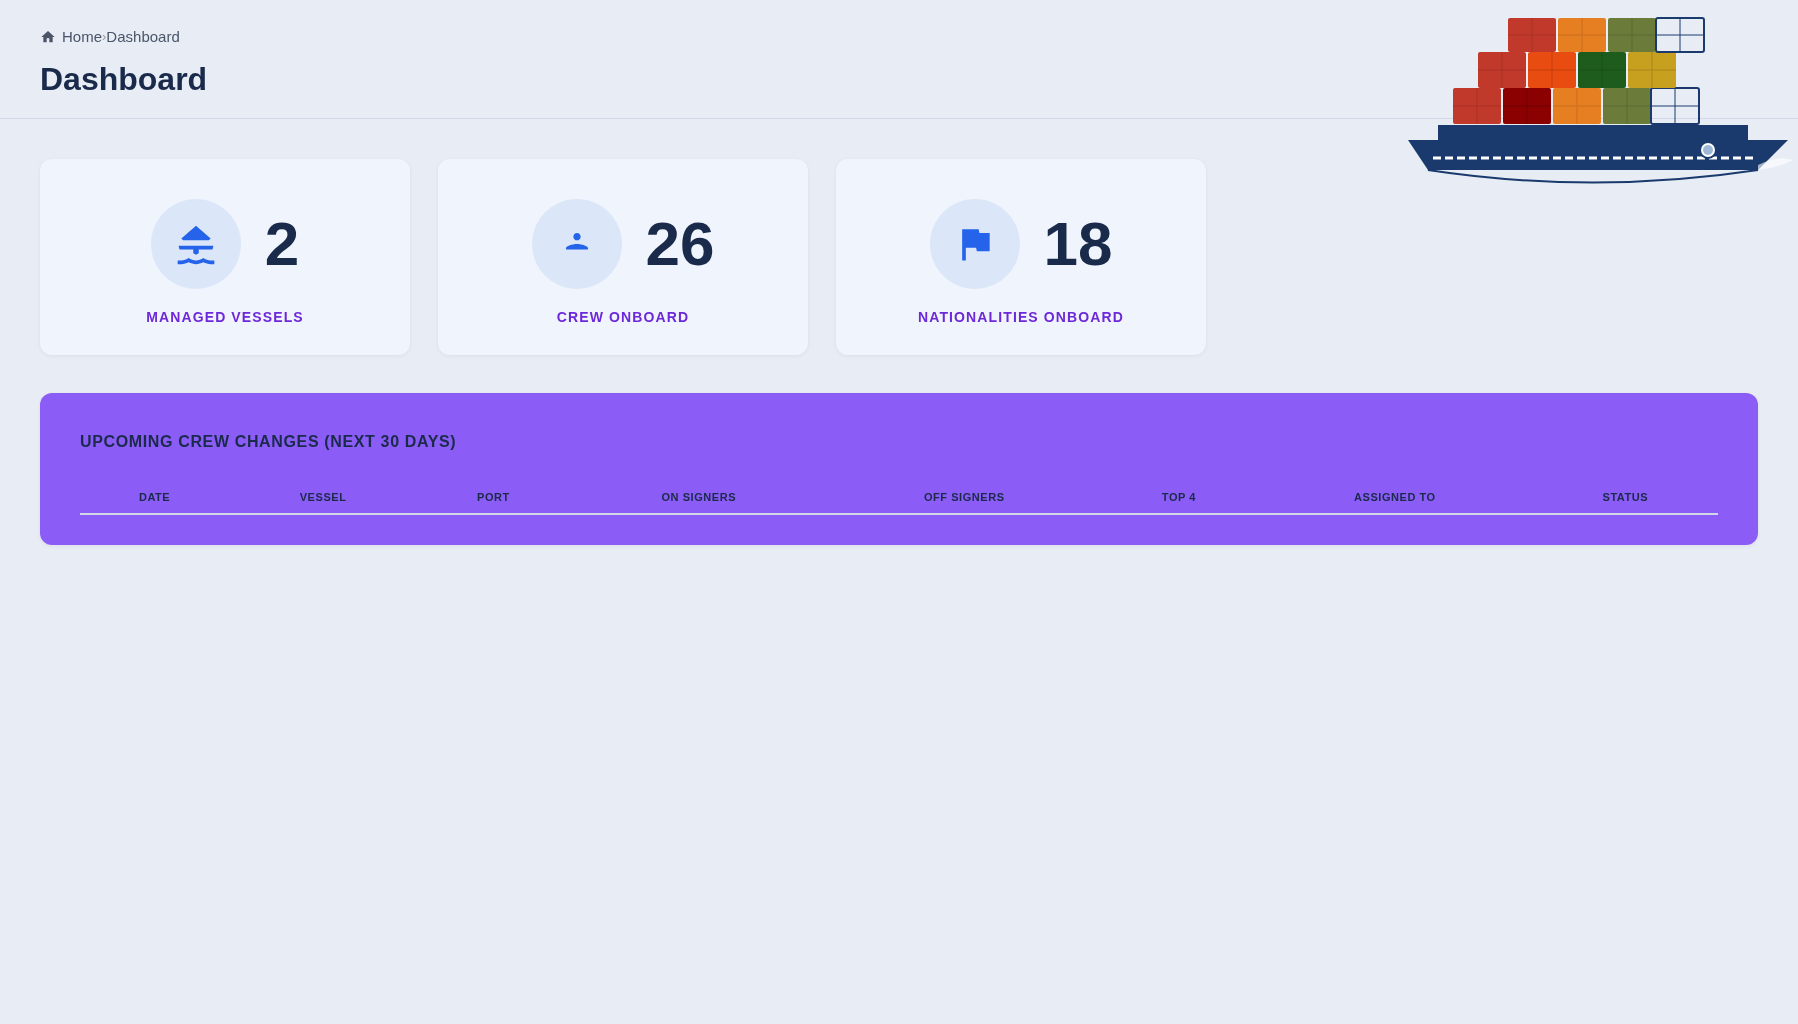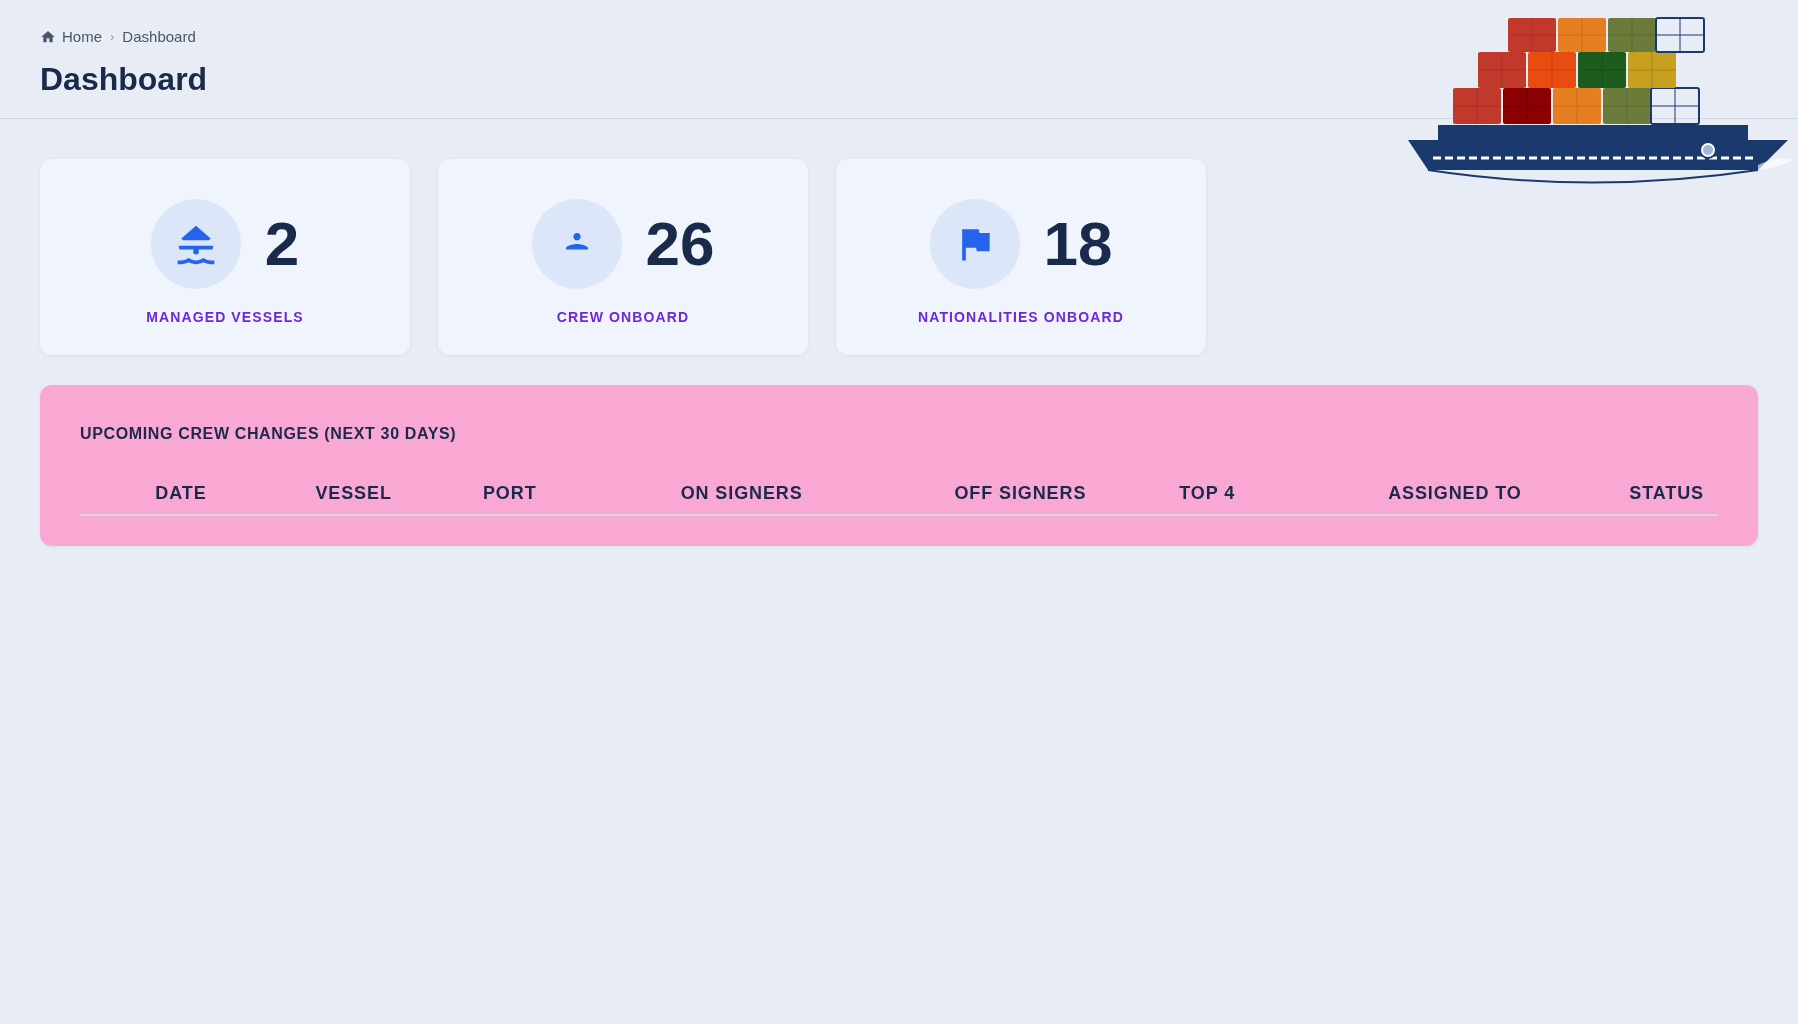--- a/index.html
+++ b/index.html
@@ -27,21 +27,20 @@
     .header-area {
       background-color: #e8edf5;
       padding: 28px 40px 20px 40px;
       position: relative;
       border-bottom: 1px solid #d0d8e8;
     }
 
     .breadcrumb {
       display: flex;
       align-items: center;
-      gap: 8px;
       margin-bottom: 16px;
       font-size: 15px;
       color: #4a5568;
     }
 
     .breadcrumb-home {
       display: flex;
       align-items: center;
       gap: 6px;
       color: #4a5568;
@@ -126,22 +125,22 @@
       font-size: 14px;
       font-weight: 600;
       color: #6d28d9;
       letter-spacing: 0.08em;
       text-align: center;
       text-transform: uppercase;
     }
 
     
     .crew-changes-section {
-      margin: 0 40px;
-      background: #f9a8d4;
+      margin: 8px 40px;
+      background: #8b5cf6;
       border-radius: 12px;
       padding: 40px 40px 30px 40px;
       box-shadow: 0 1px 4px rgba(0,0,0,0.06);
     }
 
     .section-title {
       font-size: 16px;
       font-weight: 800;
       color: #1a2a4a;
       letter-spacing: 0.04em;
@@ -149,24 +148,24 @@
       text-transform: uppercase;
     }
 
     .crew-table {
       width: 100%;
       border-collapse: separate;
       border-spacing: 0;
     }
 
     .crew-table thead tr th {
-      font-size: 18px;
+      font-size: 11px;
       font-weight: 800;
       color: #1a2a4a;
-      text-align: right;
+      text-align: center;
       padding: 10px 14px;
       letter-spacing: 0.05em;
       text-transform: uppercase;
       border-bottom: 2px solid #d0d8e8;
     }
   </style>
 </head>
 <body>
 
 <div class="page-wrapper">

